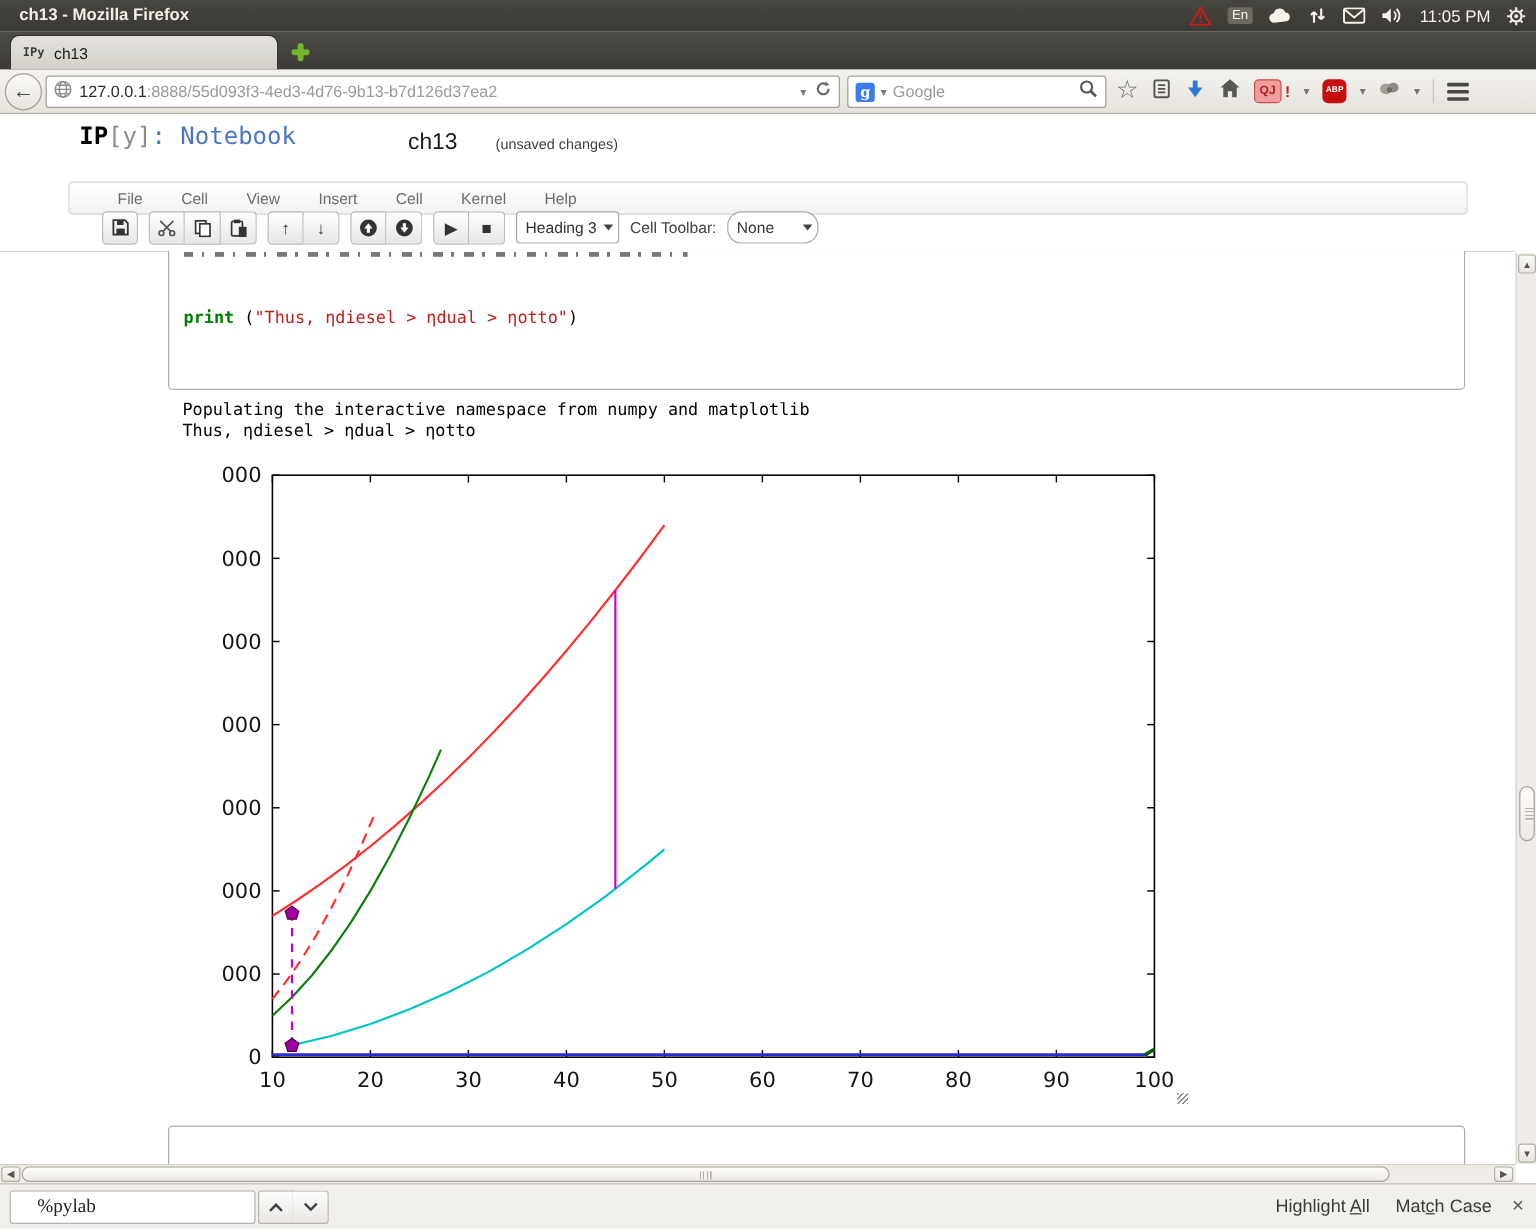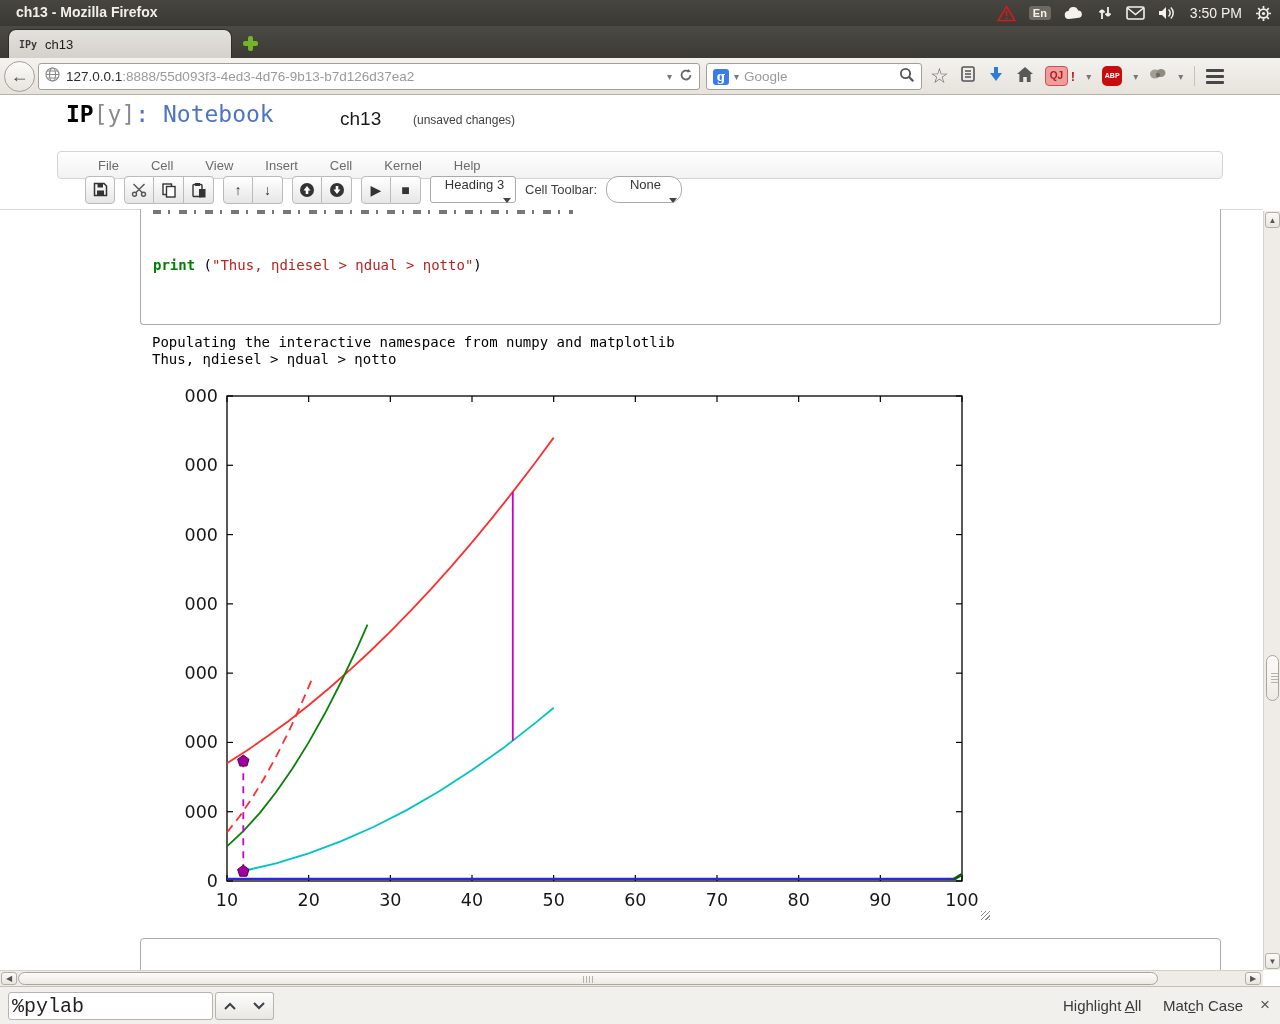--- a/index.html
+++ b/index.html
@@ -6,21 +6,21 @@
   html,body { width:1280px; height:1024px; overflow:hidden; }
   body { font-family:"Liberation Sans", sans-serif; background:#fff; position:relative; }
   .abs { position:absolute; }
 
   
   #titlebar { left:0; top:0; width:1280px; height:26px;
     background:linear-gradient(#474540,#3a3934); color:#f2efe8; }
   #titlebar .wtitle { position:absolute; left:16px; top:4px; font-size:14px; font-weight:bold; }
   .tray { position:absolute; right:8px; top:0; height:26px; display:flex; align-items:center; gap:13px; }
   .tray svg { display:block; }
-  .lang-box { background:#6e6a62; color:#f5f2ec; font-size:11px; font-weight:bold;
+  .lang-box { background:#6e6a62; color:#f5f2ec; font-size:11px; font-weight:normal;
     padding:1px 4px; border-radius:3px; }
   .tray-time { font-size:14px; color:#f5f2ec; }
 
   
   #tabstrip { left:0; top:26px; width:1280px; height:32px;
     background:linear-gradient(#4c4a45,#3b3a35); }
   .tab { position:absolute; left:8px; top:3px; width:224px; height:29px;
     background:linear-gradient(#e3e1dc,#d4d1cb); border-radius:8px 8px 0 0;
     border:1px solid #2e2d2a; border-bottom:none; display:flex; align-items:center; padding:0 10px; gap:8px; }
   .tab-favicon { font-size:10px; font-weight:bold; color:#3c3c3c; font-family:"DejaVu Sans Mono",monospace; }
@@ -54,21 +54,21 @@
     color:#a71f1f; font-size:10px; font-weight:bold; text-align:center; line-height:18px; }
   .qj-bang { color:#b92222; font-weight:bold; font-size:13px; margin-left:-8px; }
   .abp { width:20px; height:20px; background:#c70d0d; border-radius:5px; color:#fff;
     font-size:7px; font-weight:bold; text-align:center; line-height:20px; }
   .vsep { width:1px; height:20px; background:#c6c2ba; }
   .hamburger { display:flex; flex-direction:column; gap:3px; }
   .hamburger div { width:18px; height:3px; background:#474747; border-radius:1px; }
 
   
   #nb-header { left:0; top:95px; width:1280px; height:45px; background:#fff; }
-  .logo { position:absolute; left:66px; top:6px; font-family:"DejaVu Sans Mono",monospace; font-size:23px; }
+  .logo { position:absolute; left:66px; top:6px; font-family:"DejaVu Sans Mono",monospace; font-size:20px; }
   .logo .ip { color:#000; font-weight:bold; }
   .logo .y { color:#8b8b8b; }
   .logo .rest { color:#4b74c4; }
   .nb-title { position:absolute; left:340px; top:13px; font-size:19px; color:#1a1a1a; }
   .nb-status { position:absolute; left:393px; top:18px; font-size:12px; color:#3f3f3f;margin-left:20px; }
 
   
   #menubar { left:57px; top:139px; width:1166px; height:28px;
     background:linear-gradient(#fff,#f2f2f2); border:1px solid #d4d4d4; border-radius:4px;
     display:flex; align-items:center; padding-left:24px;margin-top:12px; }
@@ -77,21 +77,21 @@
   
   #nbtoolbar { left:85px; top:175px; width:1160px; height:29px; display:flex; align-items:center; gap:9px; }
   .btn-group { display:flex; }
   .tbtn { width:30px; height:28px; background:linear-gradient(#fff,#e6e6e6); border:1px solid #bbb;
     display:flex; align-items:center; justify-content:center; color:#333; font-size:14px; }
   .btn-group .tbtn + .tbtn { border-left:none; }
   .btn-group .tbtn:first-child { border-radius:4px 0 0 4px; }
   .btn-group .tbtn:last-child { border-radius:0 4px 4px 0; }
   .btn-group .tbtn:only-child { border-radius:4px; }
   .nb-select { height:27px; background:#fff; border:1px solid #aaa; border-radius:3px;
-    font-size:13px; color:#333; display:flex; align-items:center; padding:0 4px 0 7px; gap:6px;flex-direction:column; }
+    font-size:13px; color:#333; display:flex; align-items:center; padding:0 4px 0 7px; gap:6px; }
   .nb-select .tri { width:0; height:0; border-left:4px solid transparent; border-right:4px solid transparent;
     border-top:5px solid #444; }
   .ct-label { font-size:13px; color:#404040; }
   #tb-divider { left:0; top:209px; width:1263px; height:1px; background:#d9d9d9; }
 
   
   #cell1 { left:140px; top:209px; width:1081px; height:116px; background:#fff;
     border:1px solid #ababab; border-top:none; border-radius:0 0 4px 4px; overflow:hidden; }
   .cm { font-family:"DejaVu Sans Mono",monospace; font-size:14px; line-height:19px; color:#000;
     padding:4px 0 0 12px; }
@@ -126,21 +126,21 @@
     border-radius:8px; }
   .grip-h { position:absolute; left:50%; top:4px; width:10px; height:7px; transform:translateX(-50%);
     background:repeating-linear-gradient(90deg,#b5b1a8 0 1px,transparent 1px 3px); }
   .grip-v { position:absolute; top:50%; left:4px; height:10px; width:7px; transform:translateY(-50%);
     background:repeating-linear-gradient(0deg,#b5b1a8 0 1px,transparent 1px 3px); }
 
   
   #findbar { left:0; top:986px; width:1280px; height:38px; background:#f2f0ed; border-top:1px solid #c3bfb8;
     display:flex; align-items:center; }
   #find-input { position:absolute; left:8px; top:5px; width:205px; height:28px; border:1px solid #b7b3ad;
-    border-radius:3px; font-family:Liberation Mono, monospace; font-size:20px; color:#222; padding:0 3px; background:#fff; }
+    border-radius:3px; font-family:Liberation Serif, serif; font-size:16px; color:#222; padding:0 22px; background:#fff; }
   .find-btn { position:absolute; top:5px; width:30px; height:28px; background:linear-gradient(#fdfdfd,#e9e7e3);
     border:1px solid #b7b3ad; display:flex; align-items:center; justify-content:center; }
   .find-label { position:absolute; top:10px; font-size:15px; color:#3a3a3a; }
   .find-close { position:absolute; right:10px; top:8px; font-size:17px; color:#555; }
 </style>
 </head>
 <body>
 
 <div class="abs" id="titlebar">
   <div class="wtitle">ch13 - Mozilla Firefox</div>
@@ -169,21 +169,21 @@
           <rect x="1" y="1" width="17" height="12" rx="1.5" fill="none" stroke="#f5f2ec" stroke-width="1.6"></rect>
           <path d="M1.5 2 L9.5 8.5 L17.5 2" fill="none" stroke="#f5f2ec" stroke-width="1.6"></path>
         </svg>
     </span>
     <span>
       <svg width="19" height="16" viewBox="0 0 19 16">
           <path d="M1 6 h3 l4-4 v12 l-4-4 h-3 z" fill="#f5f2ec"></path>
           <path d="M10.5 4.5 a4.5 4.5 0 0 1 0 7 M12.8 2.5 a7.5 7.5 0 0 1 0 11" stroke="#f5f2ec" stroke-width="1.5" fill="none"></path>
         </svg>
     </span>
-    <span class="tray-time">3:50 PM</span>
+    <span class="tray-time">11:05 PM</span>
     <span>
       <svg width="17" height="17" viewBox="0 0 17 17">
           <g stroke="#f5f2ec" stroke-width="1.7">
             <circle cx="8.5" cy="8.5" r="4.4" fill="none"></circle>
             <path d="M8.5 1 v2.4 M8.5 13.6 v2.4 M1 8.5 h2.4 M13.6 8.5 h2.4 M3.2 3.2 l1.7 1.7 M12.1 12.1 l1.7 1.7 M13.8 3.2 l-1.7 1.7 M4.9 12.1 l-1.7 1.7"></path>
           </g>
           <circle cx="8.5" cy="8.5" r="1.6" fill="#f5f2ec"></circle>
         </svg>
     </span>
   </div>

